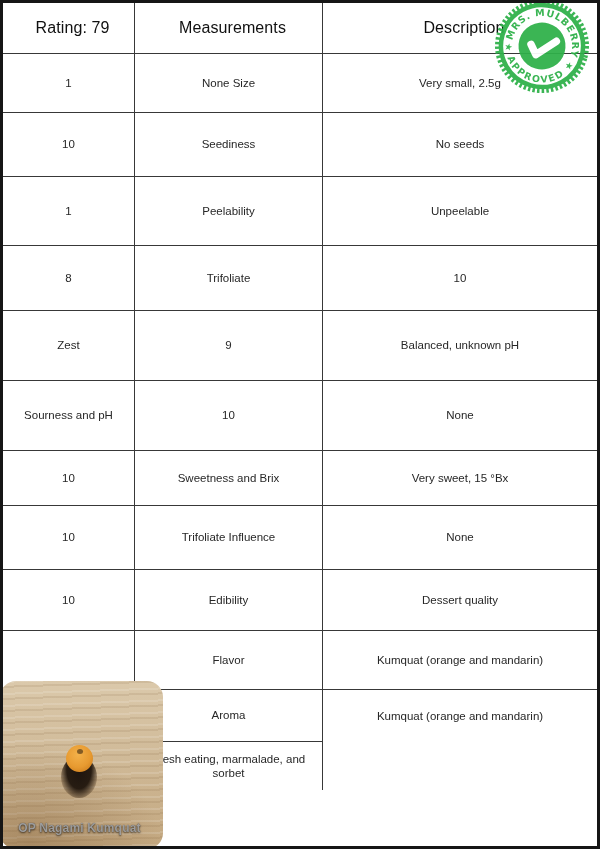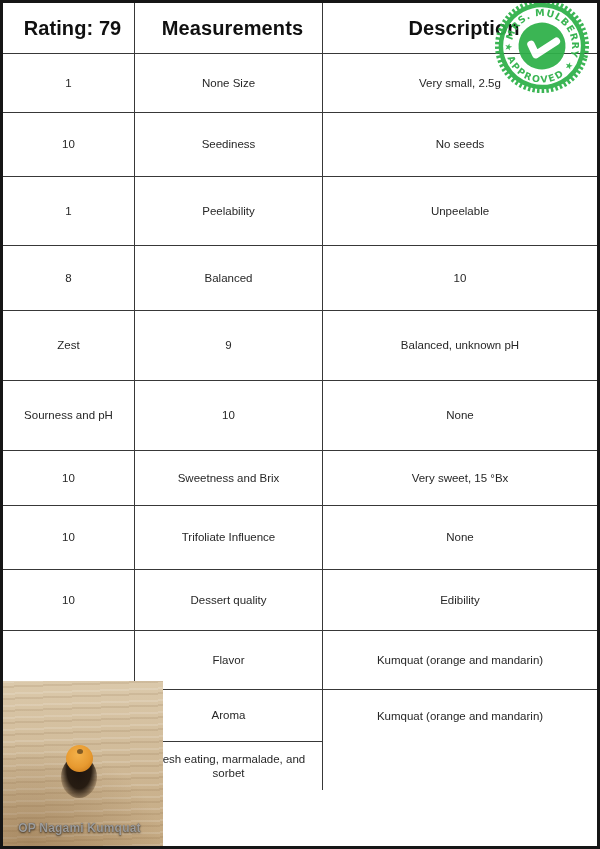--- a/index.html
+++ b/index.html
@@ -17,32 +17,33 @@
     box-sizing:border-box;
     border-right:1.5px solid #383838;
     border-bottom:1.5px solid #383838;
     display:flex;align-items:center;justify-content:center;
     text-align:center;
     color:#272727;font-size:11.5px;line-height:1.25;
     padding:2px 8px;
   }
   .cell:nth-child(3n){border-right:none;}
   .cell:nth-last-child(-n+3){border-bottom:none;}
-  .cell.hdr{font-weight:bold;font-size:20px;color:#101010;letter-spacing:.1px;padding-left:16px;}
+  .cell.hdr{font-weight:normal;font-size:16px;color:#101010;letter-spacing:.1px;padding-left:16px;}
 
   
   .frame{position:absolute;inset:0;border:3px solid #161616;z-index:6;pointer-events:none;}
 
   
   .photo{
     position:absolute;left:0;top:681px;width:163px;height:168px;z-index:2;overflow:hidden;
     background:
       radial-gradient(130% 95% at 18% 96%, rgba(124,90,52,.38), rgba(124,90,52,0) 62%),
       repeating-linear-gradient(178deg, rgba(255,255,255,.14) 0 2px, rgba(255,255,255,0) 2px 5px, rgba(118,84,46,.12) 5px 7px, rgba(118,84,46,0) 7px 12px),
       linear-gradient(180deg,#dbc9ab 0%,#d0ba98 45%,#c2a67e 100%);
+    border-radius: 16px;
   }
   .fruit-shadow{
     position:absolute;left:61px;top:75px;width:36px;height:42px;border-radius:50%;
     background:radial-gradient(ellipse at 50% 32%, #1d140e 0%, #271c12 48%, rgba(74,52,30,.35) 74%, rgba(120,90,60,0) 100%);
   }
   .fruit{
     position:absolute;left:66px;top:64px;width:27px;height:27px;border-radius:50%;
     background:radial-gradient(circle at 44% 36%, #f3b14a 0%, #e79a30 55%, #cd7d1d 88%);
   }
   .fruit-calyx{
@@ -75,43 +76,43 @@
 
     <div class="cell">10</div>
     <div class="cell">Seediness</div>
     <div class="cell">No seeds</div>
 
     <div class="cell">1</div>
     <div class="cell">Peelability</div>
     <div class="cell">Unpeelable</div>
 
     <div class="cell">8</div>
-    <div class="cell">Balanced</div>
+    <div class="cell">Trifoliate</div>
 
     <div class="cell">10</div>
     <div class="cell">Zest</div>
 
     <div class="cell">9</div>
     <div class="cell">Balanced, unknown pH</div>
     <div class="cell">Sourness and pH</div>
 
     <div class="cell">10</div>
     <div class="cell">None</div>
 
     <div class="cell">10</div>
     <div class="cell">Sweetness and Brix</div>
     <div class="cell">Very sweet, 15 °Bx</div>
 
     <div class="cell">10</div>
     <div class="cell">Trifoliate Influence</div>
     <div class="cell">None</div>
 
     <div class="cell">10</div>
+    <div class="cell">Edibility</div>
     <div class="cell">Dessert quality</div>
-    <div class="cell">Edibility</div>
 
     <div class="cell"></div>
     <div class="cell">Flavor</div>
     <div class="cell">Kumquat (orange and mandarin)</div>
 
     <div class="cell"></div>
     <div class="cell">Aroma</div>
     <div class="cell">Kumquat (orange and mandarin)</div>
 
     <div class="cell"></div>

